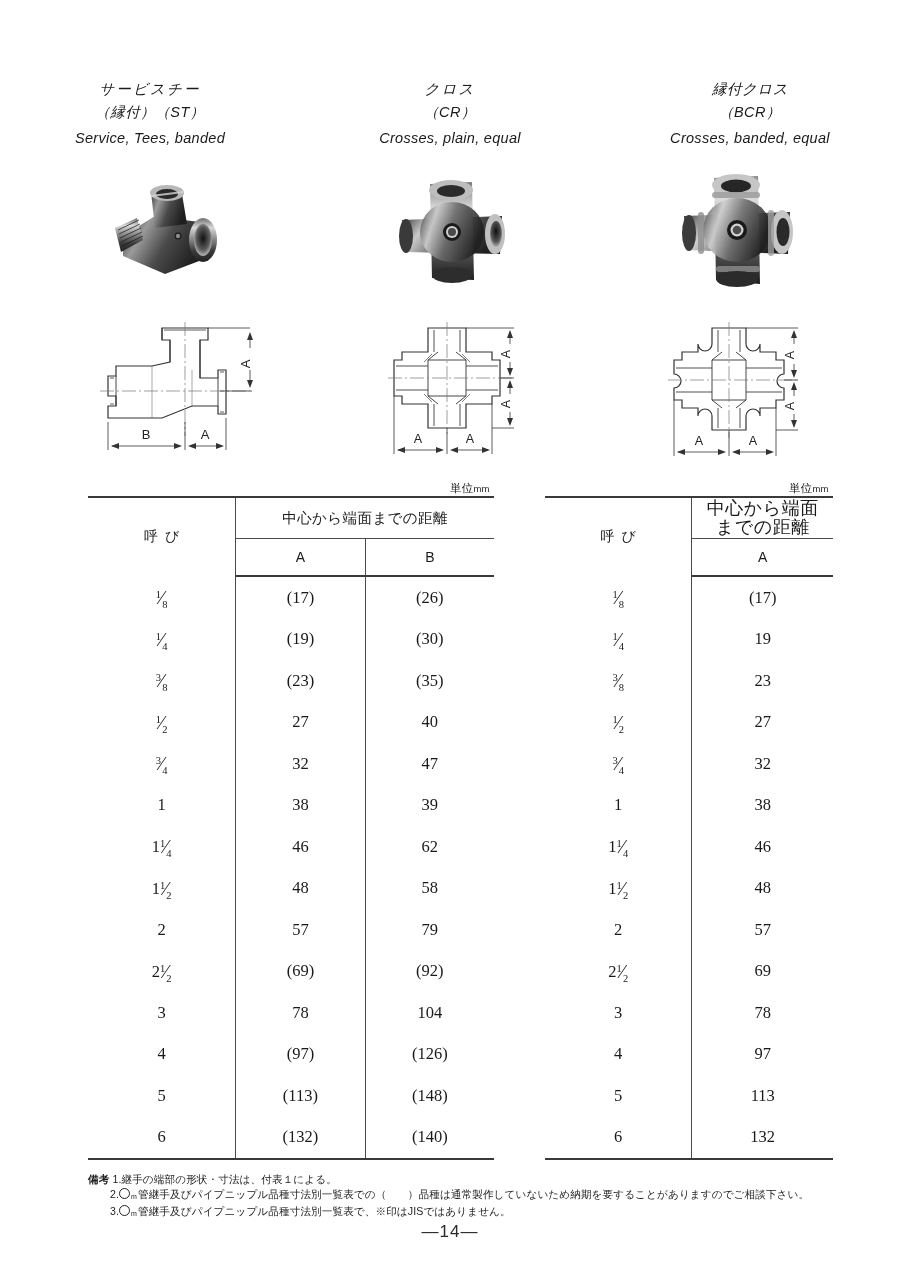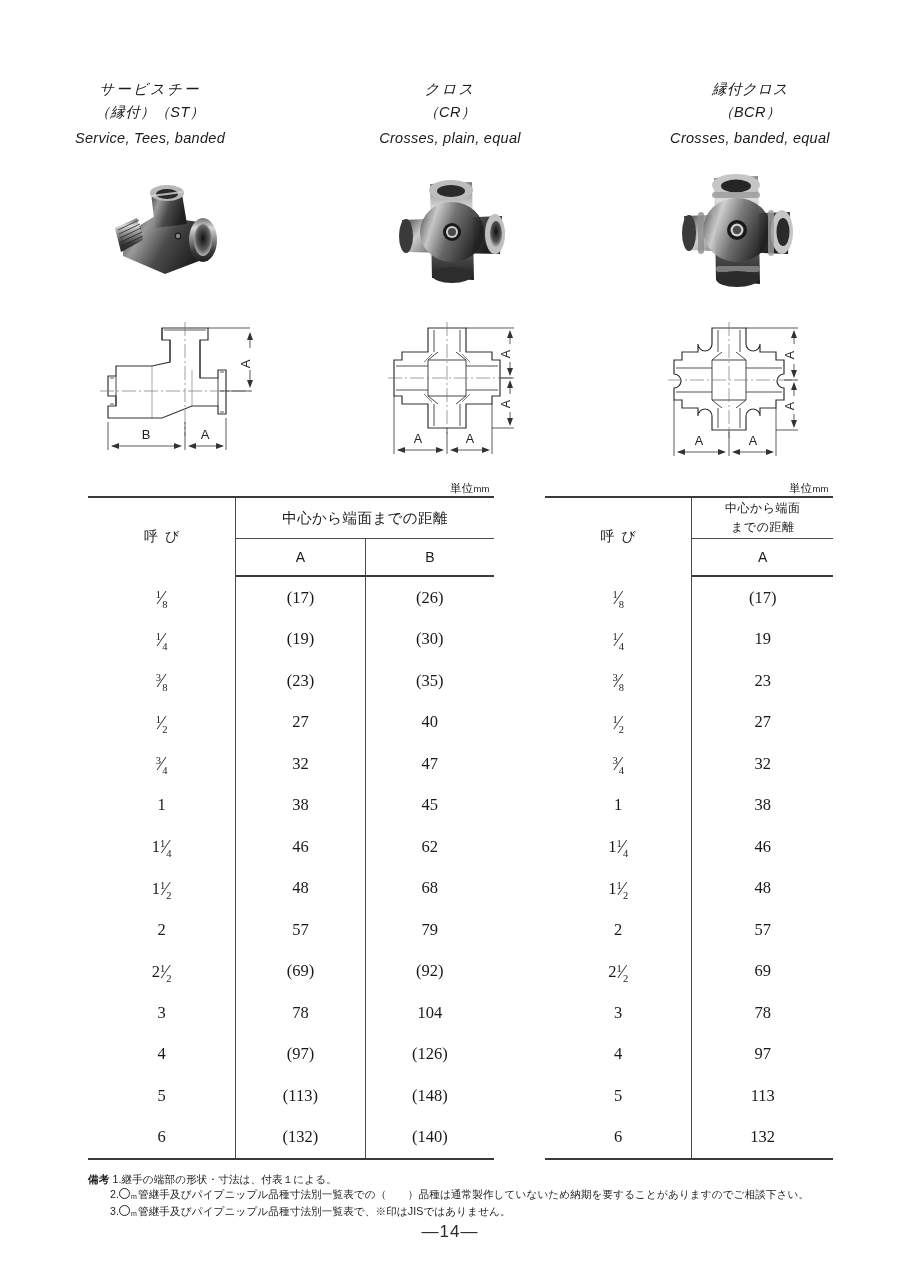--- a/index.html
+++ b/index.html
@@ -120,21 +120,21 @@
   }
   th.group {
     font-family: "Liberation Sans", sans-serif;
     font-size: 14.5px;
     font-weight: normal;
     letter-spacing: 0.4px;
     height: 40px;
     vertical-align: middle;
   }
   th.group.two-line {
-    font-size: 12px;
+    font-size: 18px;
     line-height: 19px;
     letter-spacing: 0.5px;
   }
   th.sub {
     font-family: "Liberation Sans", sans-serif;
     font-size: 14px;
     font-weight: normal;
     height: 36px;
     vertical-align: middle;
   }
@@ -582,31 +582,31 @@
           <td class="cell vline" style="width: 129px;">40</td>
         </tr>
         <tr>
           <td class="cell"><span class="frac"><span class="n">3</span><span class="s">⁄</span><span class="d">4</span></span></td>
           <td class="cell vline" style="width: 129px;">32</td>
           <td class="cell vline" style="width: 129px;">47</td>
         </tr>
         <tr>
           <td class="cell"><span class="whole">1</span></td>
           <td class="cell vline" style="width: 129px;">38</td>
-          <td class="cell vline" style="width: 129px;">45</td>
+          <td class="cell vline" style="width: 129px;">39</td>
         </tr>
         <tr>
           <td class="cell"><span class="whole">1</span><span class="frac"><span class="n">1</span><span class="s">⁄</span><span class="d">4</span></span></td>
           <td class="cell vline" style="width: 129px;">46</td>
           <td class="cell vline" style="width: 129px;">62</td>
         </tr>
         <tr>
           <td class="cell"><span class="whole">1</span><span class="frac"><span class="n">1</span><span class="s">⁄</span><span class="d">2</span></span></td>
           <td class="cell vline" style="width: 129px;">48</td>
-          <td class="cell vline" style="width: 129px;">68</td>
+          <td class="cell vline" style="width: 129px;">58</td>
         </tr>
         <tr>
           <td class="cell"><span class="whole">2</span></td>
           <td class="cell vline" style="width: 129px;">57</td>
           <td class="cell vline" style="width: 129px;">79</td>
         </tr>
         <tr>
           <td class="cell"><span class="whole">2</span><span class="frac"><span class="n">1</span><span class="s">⁄</span><span class="d">2</span></span></td>
           <td class="cell vline" style="width: 129px;">(69)</td>
           <td class="cell vline" style="width: 129px;">(92)</td>

